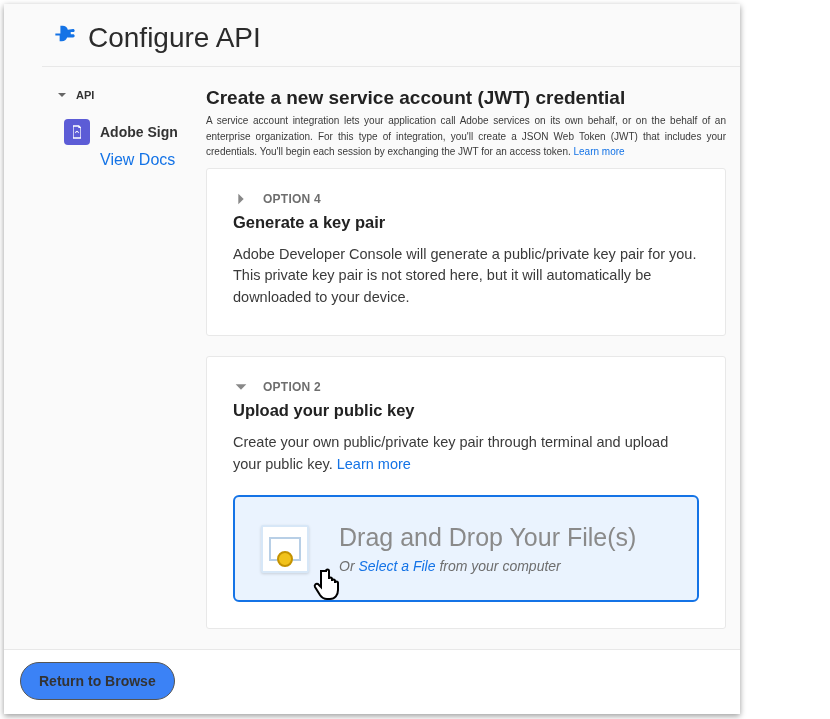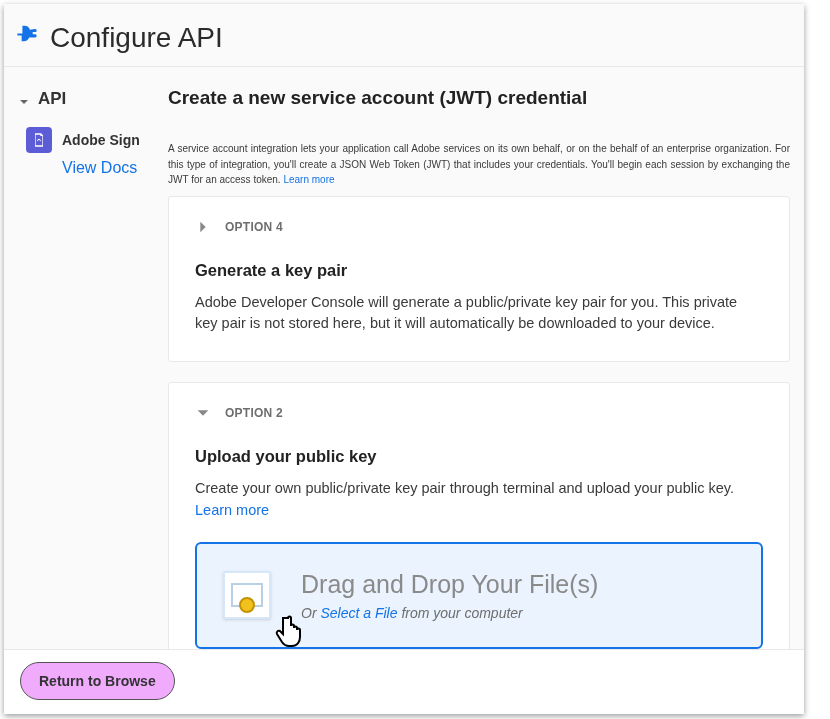--- a/index.html
+++ b/index.html
@@ -5,80 +5,81 @@
   * { box-sizing: border-box; }
   html, body { margin:0; padding:0; }
   body {
     width:830px; height:719px;
     font-family: "Segoe UI", Arial, sans-serif;
     background:#fff;
     overflow:hidden;
     position:relative;
   }
   .page {
-    width:800px; height:710px;
+    width:736px; height:710px;
     margin:4px;
     background:#fafafa;
     box-shadow: 0 2px 6px rgba(0,0,0,0.4);
     position:relative;
+    padding-left:38px;
   }
   .header {
     padding:18px 10px 12px 10px;
     display:flex;
     align-items:center;
     gap:10px;
     border-bottom:1px solid #e8e8e8;
   }
   .plug-icon { width:26px; height:26px; }
   .header-title {
     font-size:28px; font-weight:300; color:#2b2b2b;
   }
   .body {
     display:flex;
     padding:20px 14px 0 14px;
   }
   .sidebar { width:144px; flex-shrink:0; }
   .api-group-header {
     display:flex; align-items:center; gap:8px;
-    font-size:17px; font-weight:600; color:#333;
+    font-size:11px; font-weight:600; color:#333;
     padding:2px 0 18px 0;
   }
   .chevron-sm { width:12px; height:12px; display:inline-block; }
   .api-item {
     display:flex; align-items:center; gap:10px;
     padding-left:8px;
   }
   .api-badge {
     width:26px; height:26px; background:#5c5cd6;
     border-radius:4px; display:flex; align-items:center; justify-content:center;
   }
   .api-badge svg { width:16px; height:16px; }
   .api-name { font-size:14px; font-weight:600; color:#333; }
   .view-docs {
     display:block; margin-top:6px; margin-left:44px;
     font-size:16px; color:#1473e6; text-decoration:none;
   }
   .main { flex:1; padding-left:6px; }
-  .main-title { font-size:19px; font-weight:700; color:#222; margin-bottom:32px; }
+  .main-title { font-size:19px; font-weight:700; color:#222; margin-bottom:4px; }
   .main-desc {
     font-size:10px; color:#3a3a3a; line-height:1.55;
     text-align:justify; margin-bottom:8px;
   }
   .main-desc a { color:#1473e6; text-decoration:none; }
   .option-card {
     background:#fff;
     border:1px solid #e8e8e8;
     border-radius:3px;
     padding:22px 26px 26px 26px;
     margin-bottom:20px;
   }
   .opt-head-row { display:flex; align-items:center; gap:14px; }
   .opt-chevron { width:16px; height:16px; flex-shrink:0; }
   .opt-label { font-size:12px; font-weight:600; letter-spacing:0.02em; color:#6e6e6e; }
-  .opt-title { font-size:16.5px; font-weight:700; color:#222; margin-top:26px; }
+  .opt-title { font-size:16.5px; font-weight:700; color:#222; margin-top:6px; }
   .opt-desc { font-size:14.5px; color:#3a3a3a; margin-top:12px; line-height:1.5; }
   .opt-desc a { color:#1473e6; text-decoration:none; }
   .dropzone {
     margin-top:20px;
     border:2px solid #1473e6;
     border-radius:6px;
     background:#eaf3fe;
     padding:26px 26px 26px 26px;
     display:flex; align-items:center; gap:30px;
     position:relative;
@@ -115,21 +116,21 @@
   }
   .footer {
     position:absolute; left:0; right:0; bottom:0;
     padding:12px 16px 14px 16px;
     border-top:1px solid #e8e8e8;
     background:#fff;
     display:flex; justify-content:space-between; align-items:center;
   }
   .btn-return {
     border:1.5px solid #555; border-radius:22px;
-    background:#f0abfc; color:#333;
+    background:#3b82f6; color:#333;
     font-size:14px; font-weight:600;
     padding:10px 18px; cursor:pointer;
   }
   .btn-next-wrap {
     border:4px solid #ff1a1a;
     padding:4px 10px;
     display:flex; align-items:center;
   }
   .btn-next {
     border:none; border-radius:22px;

